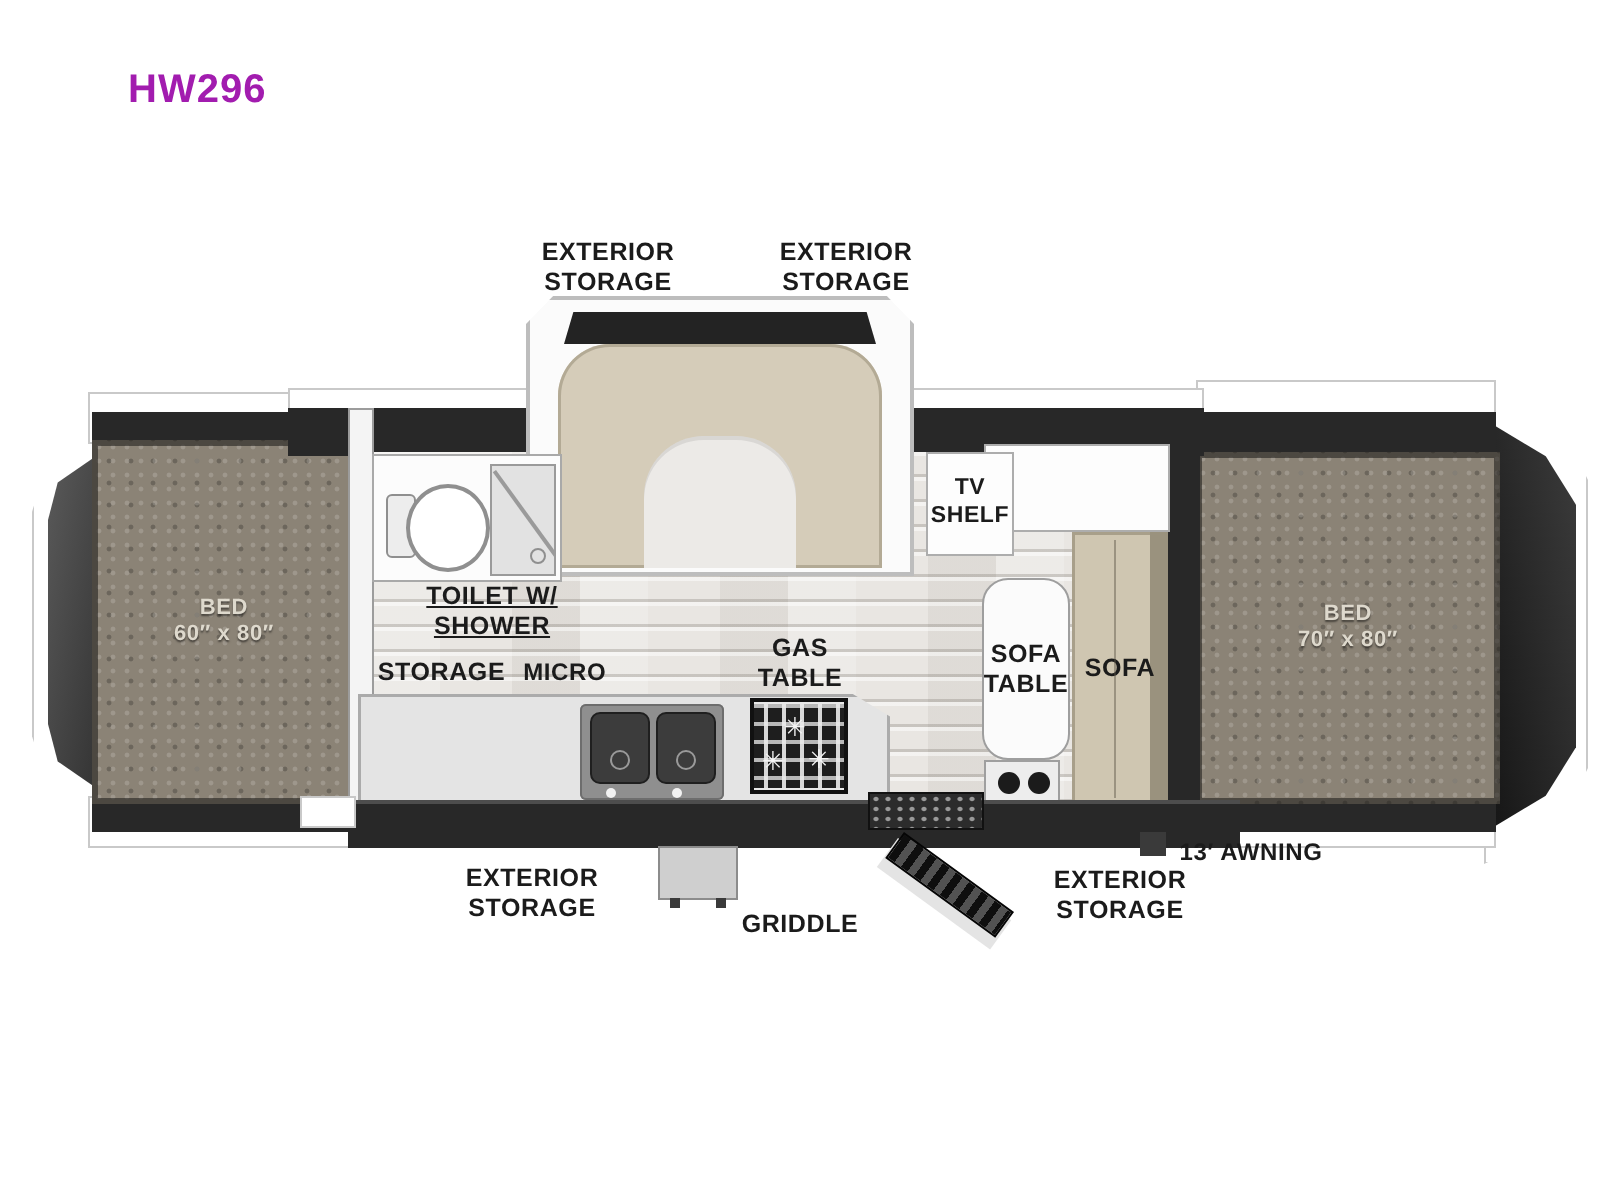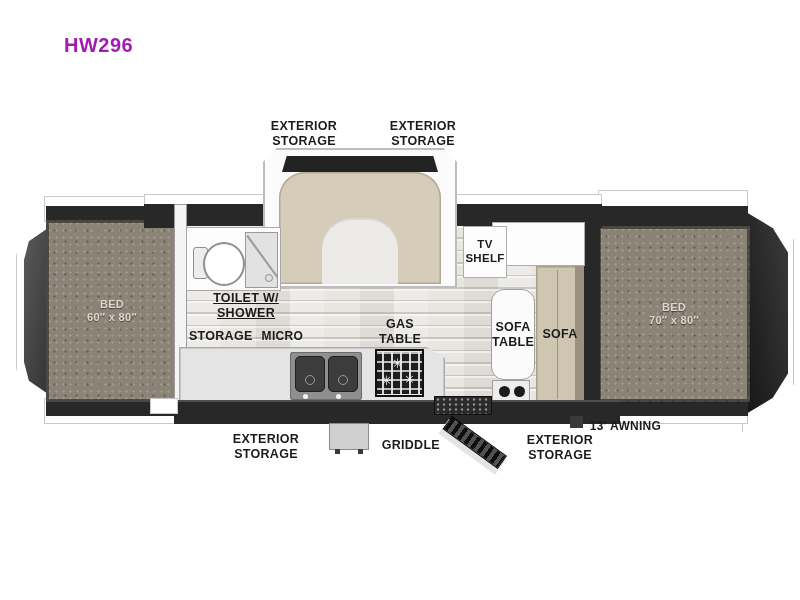--- a/index.html
+++ b/index.html
@@ -218,18 +218,18 @@
     <i style="left:5px;"></i>
     <i style="left:28px;"></i>
   </div>
 
   <div class="abs label callout" style="left:244px;top:119px;width:120px;">EXTERIOR
 STORAGE</div>
   <div class="abs label callout" style="left:363px;top:119px;width:120px;">EXTERIOR
 STORAGE</div>
   <div class="abs label callout" style="left:206px;top:432px;width:120px;">EXTERIOR
 STORAGE</div>
-  <div class="abs label callout" style="left:360px;top:438px;width:80px;text-align:right;">GRIDDLE</div>
+  <div class="abs label callout" style="left:360px;top:455px;width:80px;">GRIDDLE</div>
   <div class="abs label callout" style="left:500px;top:433px;width:120px;">EXTERIOR
 STORAGE</div>
   <div class="abs label" style="left:578px;top:419px;width:95px;font-size:12px;">13′ AWNING</div>
 
 </div>
 
 </body></html>

